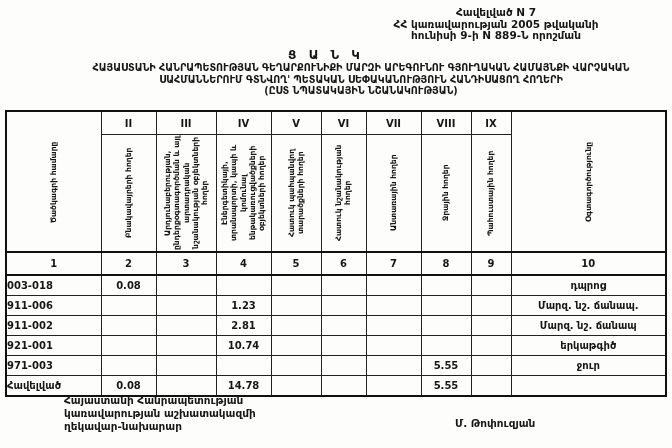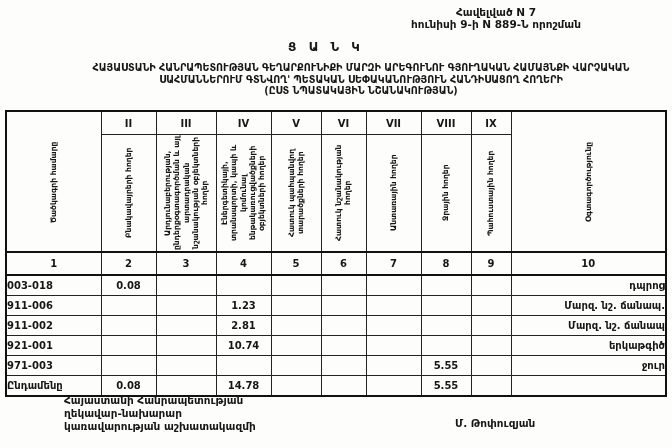--- a/index.html
+++ b/index.html
@@ -11,21 +11,21 @@
     -webkit-font-smoothing:none;
   }
   .page{position:absolute;inset:0;border-radius:11px;}
   
   .annex{
     position:absolute;top:7px;left:340px;width:312px;
     text-align:center;font-size:10.5px;font-weight:700;line-height:11.5px;
   }
   
   .list-word{
-    position:absolute;top:40px;left:0;width:652px;text-align:center;
+    position:absolute;top:48px;left:0;width:652px;text-align:center;
     font-size:12px;font-weight:700;letter-spacing:4px;
   }
   .title{
     position:absolute;top:62px;left:0;width:672px;text-align:center;
     font-size:9.6px;font-weight:700;line-height:11.5px;padding-left:25px;
   }
   
   table.land{
     position:absolute;left:5px;top:110px;width:660px;height:280px;
     border-collapse:collapse;table-layout:fixed;
@@ -45,39 +45,40 @@
     margin:0 auto;
     font-size:7.6px;font-weight:700;line-height:1.22;
     text-align:center;
   }
   tr.r-rot .vert{height:116px;}
   td.tall .vert{height:138px;white-space:nowrap;}
   tr.r-num td{height:21px;text-align:center;border-top:2px solid #111;border-bottom:2px solid #111;}
   tr.r-data td{height:19px;}
   td.code{padding-left:4px;text-align:left;margin-top:40px;}
   td.val{text-align:center;}
-  td.note{padding-left:3px;text-align:right;font-size:9.5px;}
+  td.note{padding-left:3px;text-align:center;font-size:9.5px;}
   tr.r-total td{border-top:1.5px solid #111;}
   
   .footer{
     position:absolute;top:394px;left:64px;width:360px;
     font-size:10.5px;font-weight:700;line-height:13px;
   }
   .signature{
     position:absolute;top:417px;left:455px;
     font-size:10.5px;font-weight:700;
   }
 </style>
 </head>
 <body>
 
 <div class="page">
 
   <div class="annex">
     <div>Հավելված N 7</div>
+    <div>ՀՀ կառավարության 2005 թվականի</div>
     <div>հունիսի 9-ի N 889-Ն որոշման</div>
   </div>
 
   <div class="list-word">Ց Ա Ն Կ</div>
 
   <div class="title">
     <div>ՀԱՅԱՍՏԱՆԻ ՀԱՆՐԱՊԵՏՈՒԹՅԱՆ ԳԵՂԱՐՔՈՒՆԻՔԻ ՄԱՐԶԻ ԱՐԵԳՈՒՆՈՒ ԳՅՈՒՂԱԿԱՆ ՀԱՄԱՅՆՔԻ ՎԱՐՉԱԿԱՆ</div>
     <div>ՍԱՀՄԱՆՆԵՐՈՒՄ ԳՏՆՎՈՂ' ՊԵՏԱԿԱՆ ՍԵՓԱԿԱՆՈՒԹՅՈՒՆ ՀԱՆԴԻՍԱՑՈՂ ՀՈՂԵՐԻ</div>
     <div>(ԸՍՏ ՆՊԱՏԱԿԱՅԻՆ ՆՇԱՆԱԿՈՒԹՅԱՆ)</div>
   </div>
@@ -204,34 +205,34 @@
       <td class="val"></td>
       <td class="val"></td>
       <td class="val"></td>
       <td class="val"></td>
       <td class="val"></td>
       <td class="val">5.55</td>
       <td class="val"></td>
       <td class="note">ջուր</td>
     </tr>
     <tr class="r-data r-total">
-      <td class="code">Ընդամենը</td>
+      <td class="code">Հավելված</td>
       <td class="val">0.08</td>
       <td class="val"></td>
       <td class="val">14.78</td>
       <td class="val"></td>
       <td class="val"></td>
       <td class="val"></td>
       <td class="val">5.55</td>
       <td class="val"></td>
       <td class="note"></td>
     </tr>
   </tbody>
     </table>
 
   <div class="footer">
     <div>Հայաստանի Հանրապետության</div>
+    <div>կառավարության աշխատակազմի</div>
     <div>ղեկավար-նախարար</div>
-    <div>կառավարության աշխատակազմի</div>
   </div>
   <div class="signature">Մ. Թոփուզյան</div>
 
 </div>
 
 </body></html>

